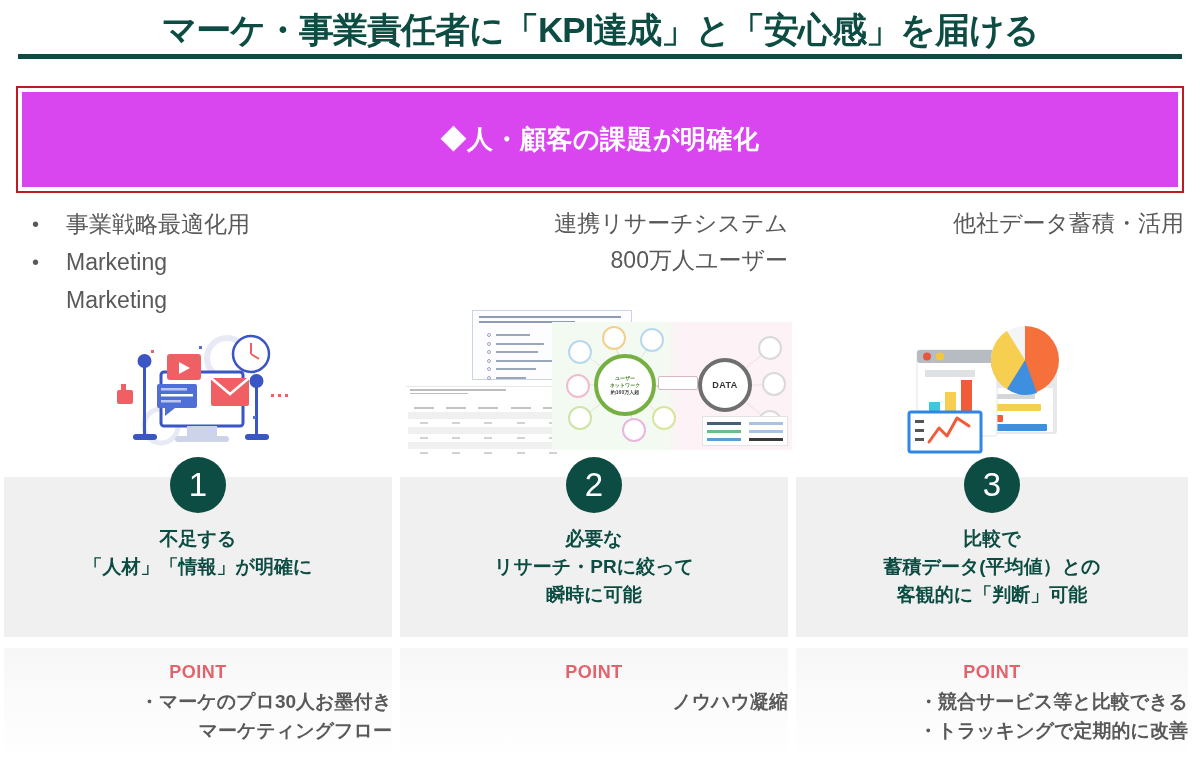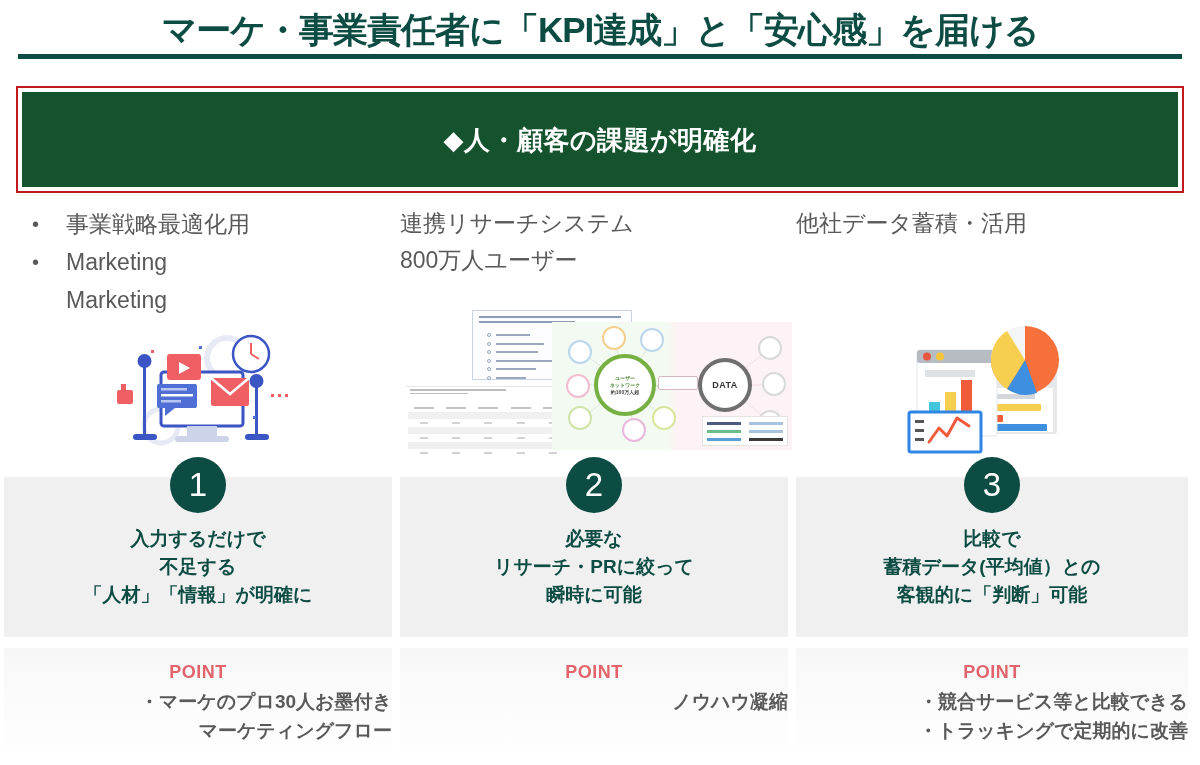--- a/index.html
+++ b/index.html
@@ -30,44 +30,44 @@
 
   
   .banner {
     position: absolute; left: 16px; top: 86px; width: 1168px; height: 107px;
     border: 2px solid #C11A1E;
     background: #ffffff;
     padding: 4px;
   }
   .banner-inner {
     width: 100%; height: 100%;
-    background: #14532d;
+    background: #d946ef;
     display: flex; 
-    align-items: center; justify-content: center;
+    align-items: center; justify-content: center; font-family: Liberation Serif, serif;
   }
   .banner-line {
     color: #ffffff; font-weight: bold; font-size: 26px; line-height: 36px;
     letter-spacing: 0.5px; white-space: nowrap;
   }
 
   
   .cols {
     position: absolute; left: 0; top: 205px; width: 1200px; height: 560px;
   }
   .col {
     position: absolute; top: 0; width: 388px; height: 560px;
   }
   .col-1 { left: 4px; }
   .col-2 { left: 400px; }
   .col-3 { left: 796px; }
 
   
   .col-head { position: relative; height: 115px; }
   .head-center {
-    text-align: left; color: #595959;
+    text-align: right; color: #595959;
     font-size: 23px; line-height: 37px; font-weight: 400;
   }
   .bullets { padding-left: 28px; }
   .bullet-row {
     display: flex; align-items: flex-start;
     color: #595959; font-size: 23px; line-height: 38px;
   }
   .bullet-dot {
     width: 34px; flex: none; text-align: left;
     font-size: 20px; line-height: 38px; color: #595959;
@@ -261,21 +261,20 @@
           <rect x="168" y="66" width="3" height="3" fill="#ef5f63"></rect>
           <rect x="175" y="66" width="3" height="3" fill="#ef5f63"></rect>
           <rect x="182" y="66" width="3" height="3" fill="#ef5f63"></rect>
           <rect x="150" y="88" width="3" height="3" fill="#4f6fd6"></rect>
         </svg>
       </div>
 
       <div class="gray-card">
         <div class="num-badge">1</div>
         <div class="gray-text">
-          <div>入力するだけで</div>
           <div>不足する</div>
           <div>「人材」「情報」が明確に</div>
         </div>
       </div>
 
       <div class="point-box">
         <div class="point-title">POINT</div>
         <div class="point-lines">
           <div>・マーケのプロ30人お墨付き</div>
           <div>マーケティングフロー</div>

